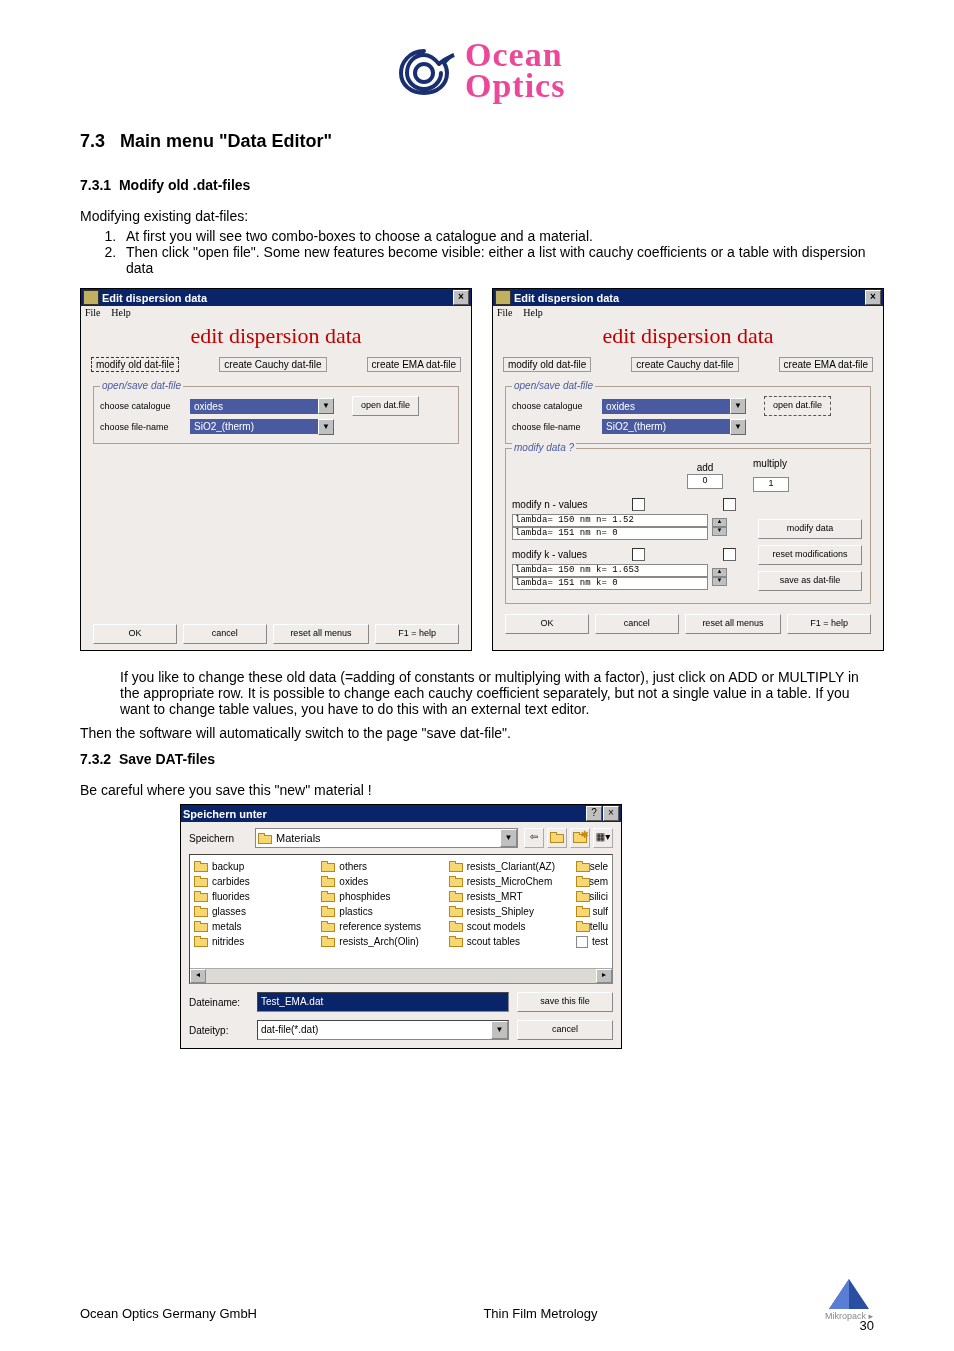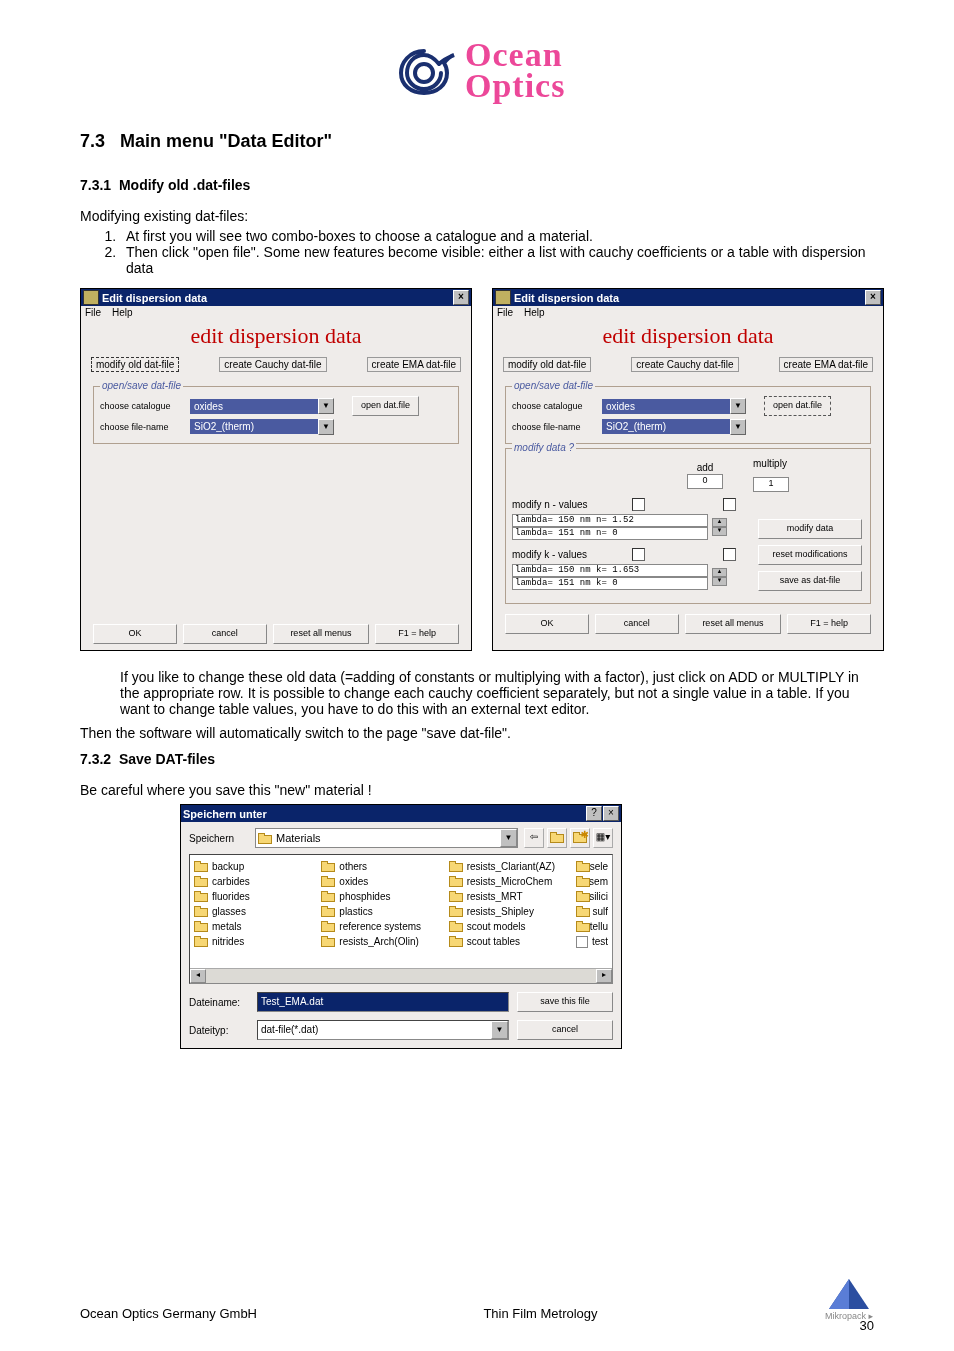--- a/index.html
+++ b/index.html
@@ -69,21 +69,21 @@
   .titlebar .t-text { font-weight: bold; font-size: 11px; flex:1; }
   .titlebar .closebtn {
     background:#c0c0c0; color:#000; width:14px; height:13px;
     text-align:center; line-height:12px; border:1px solid #fff;
     border-right-color:#555; border-bottom-color:#555; font-weight:bold;
     font-size:10px;
   }
   .menubar {
     background:#efecea; padding:1px 4px; font-size:10px;
   }
-  .menubar span { margin-right:8px; }
+  .menubar span { margin-right:8px;font-family:Liberation Serif, serif; }
   .bigtitle {
     text-align:center; color:#c00000;
     font-family:"Times New Roman",serif; font-size:22px;
     padding:4px 0 6px 0;
   }
   .tabs3 {
     display:flex; gap:40px; justify-content:center; font-size:10px;
     padding:2px 0 10px 0;
   }
   .tabs3 span { border:1px solid #999; padding:1px 4px; background:#efecea; }

